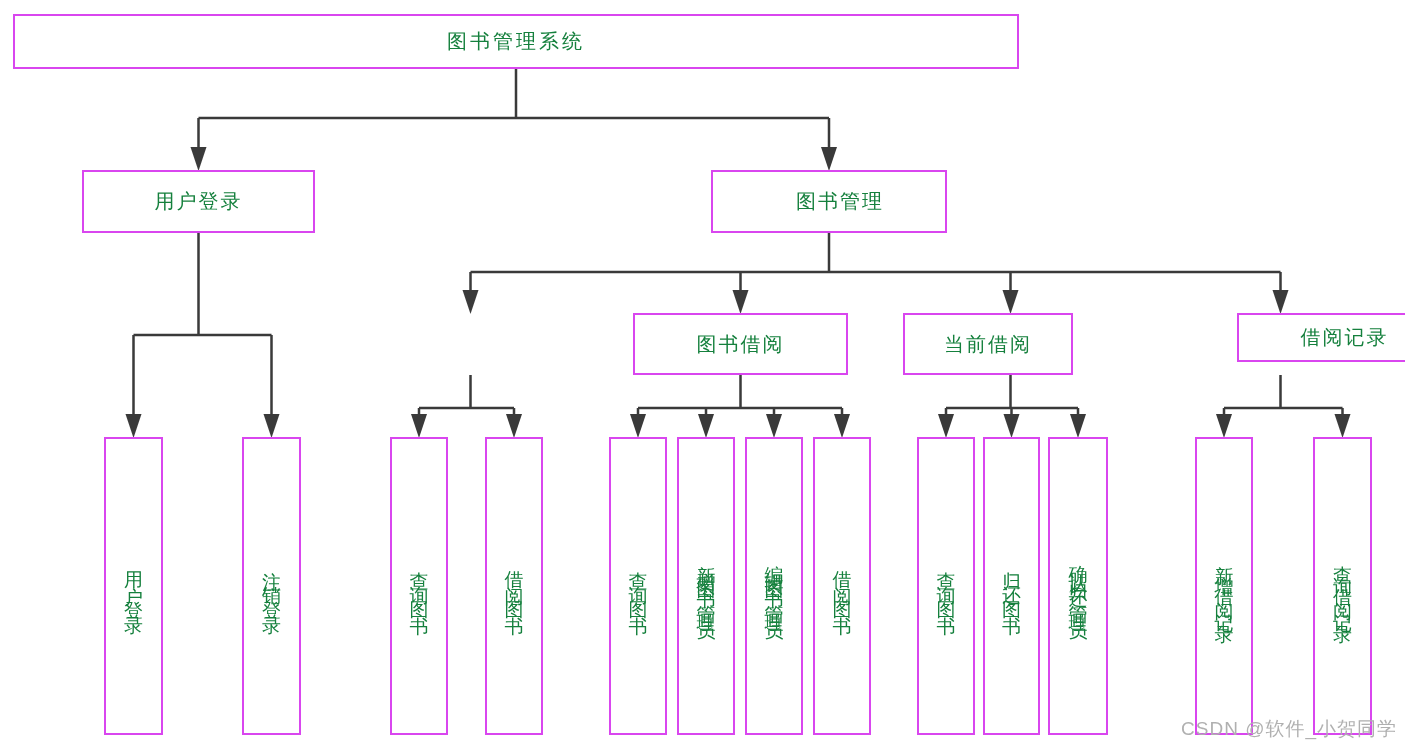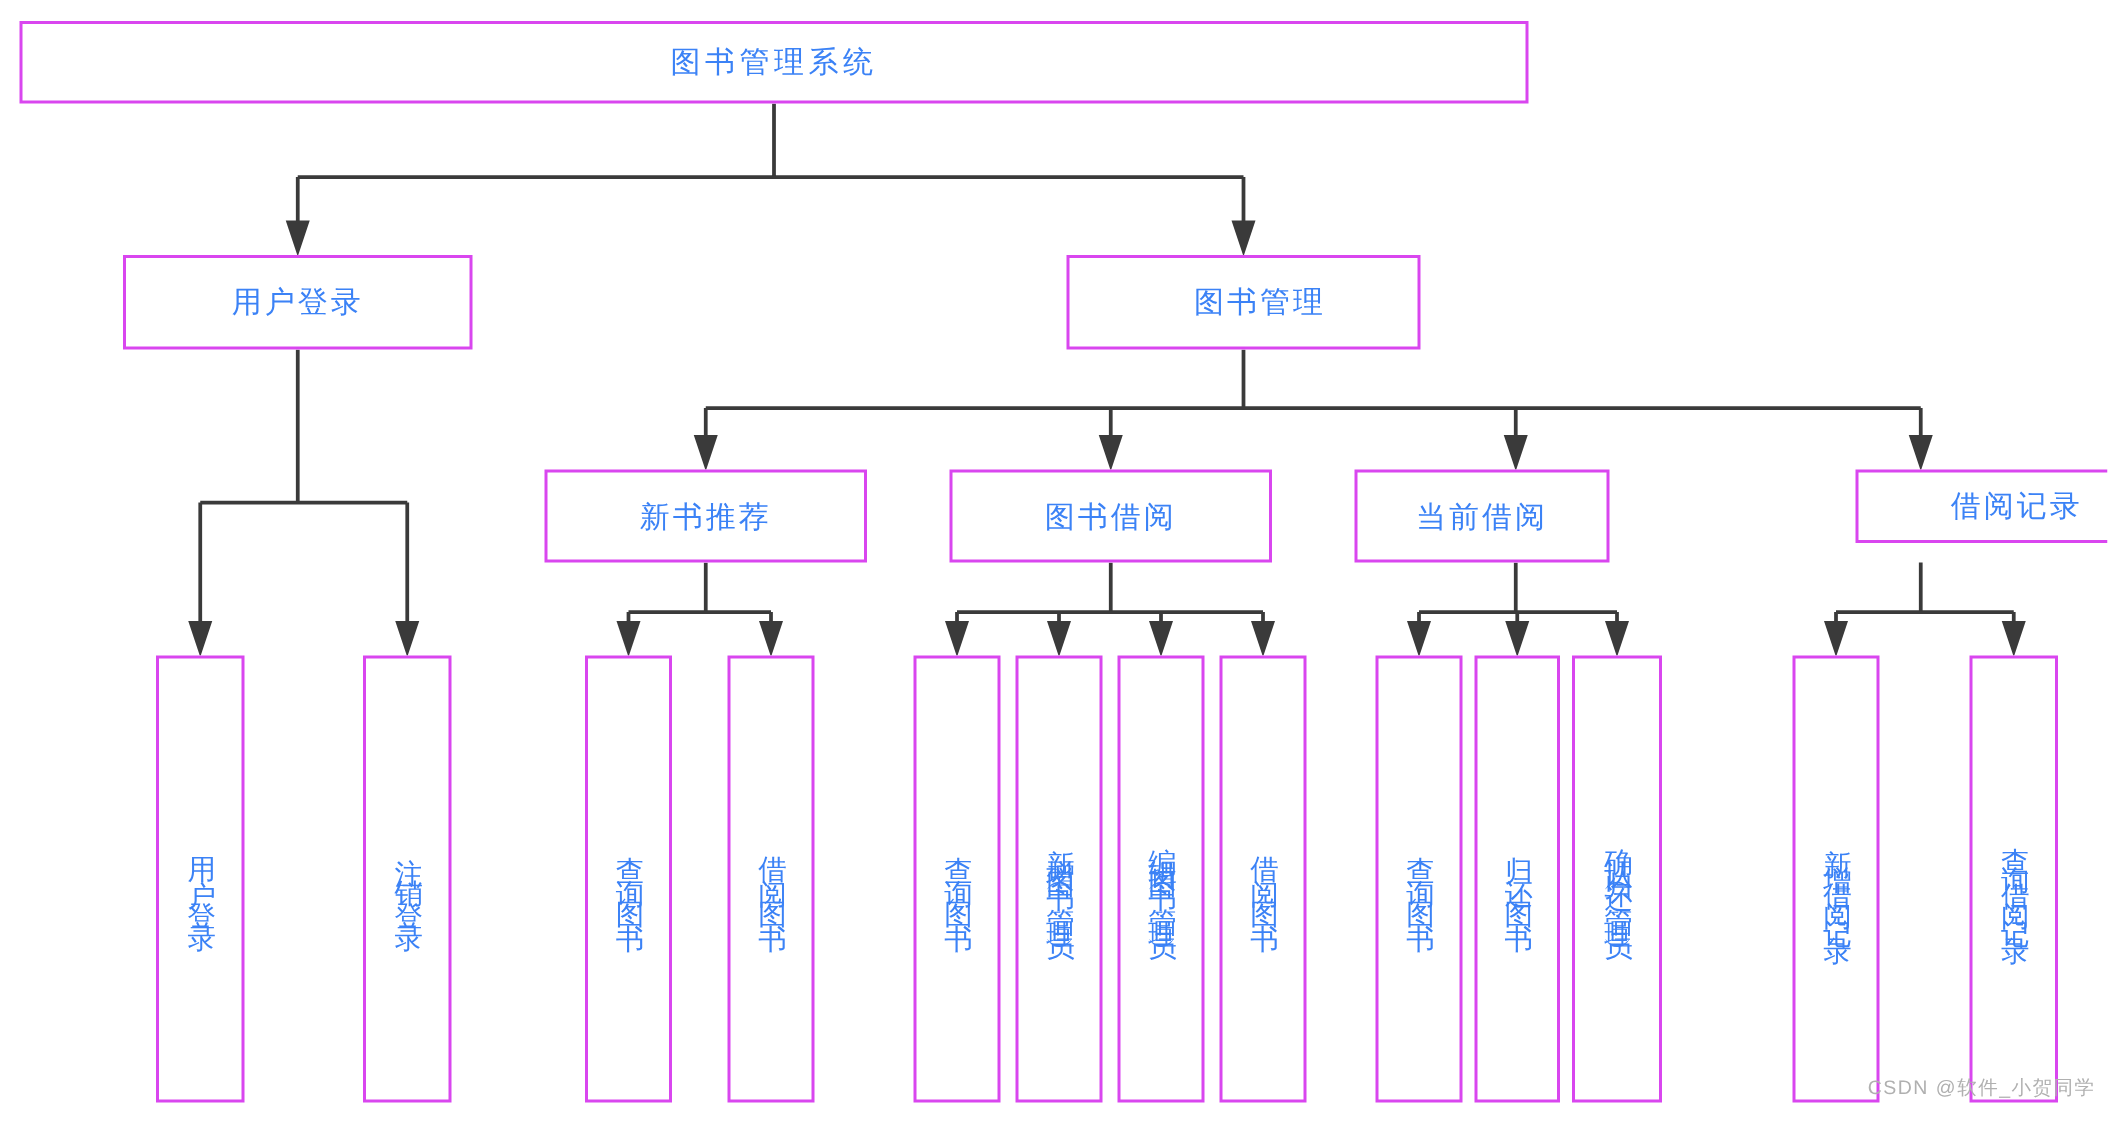--- a/index.html
+++ b/index.html
@@ -19,21 +19,21 @@
     position: absolute;
     left: 0;
     top: 0;
     z-index: 1;
   }
   .node {
     position: absolute;
     box-sizing: border-box;
     background: #ffffff;
     border: 2px solid #d946ef;
-    color: #3b82f6;
+    color: #15803d;
     display: flex;
     align-items: center;
     justify-content: center;
     z-index: 2;
     white-space: nowrap;
   }
   .h-node {
     font-size: 20px;
     letter-spacing: 2px;
   }
@@ -47,21 +47,21 @@
   .sp-narrow { letter-spacing: 8px;  }
   [data-name="diagram-node-root"] {
     border-width: 2px;
     letter-spacing: 3px;
   }
   #watermark {
     position: absolute;
     right: 8px;
     top: 716px;
     z-index: 5;
-    font-size: 13px;
+    font-size: 19px;
     letter-spacing: 1px;
     color: #b0b0b0;
   }
 </style>
 </head>
 <body>
 
 <div id="canvas" data-name="diagram-canvas">
   <svg id="edges" width="1405" height="747" viewBox="0 0 1405 747" data-name="connector-lines">
       <path d="M 516 69 L 516 118 M 198.5 118 L 829 118 M 198.5 118 L 198.5 153 M 829 118 L 829 153" stroke="#3a3a3a" stroke-width="2.5" fill="none" data-name="connector-root"></path>
@@ -88,21 +88,20 @@
       <polygon points="1003.5,414 1019.5,414 1011.5,438" fill="#3a3a3a" data-name="arrowhead-icon"></polygon>
       <polygon points="1070,414 1086,414 1078,438" fill="#3a3a3a" data-name="arrowhead-icon"></polygon>
       <path d="M 1280.5 375 L 1280.5 408 M 1224 408 L 1342.5 408 M 1224 408 L 1224 420 M 1342.5 408 L 1342.5 420" stroke="#3a3a3a" stroke-width="2.5" fill="none" data-name="connector-borrow-records"></path>
       <polygon points="1216,414 1232,414 1224,438" fill="#3a3a3a" data-name="arrowhead-icon"></polygon>
       <polygon points="1334.5,414 1350.5,414 1342.5,438" fill="#3a3a3a" data-name="arrowhead-icon"></polygon>
     </svg>
   <span id="watermark" data-name="csdn-watermark">CSDN @软件_小贺同学</span>
 <div class="node h-node" data-name="diagram-node-root" style="left: 13px; top: 14px; width: 1006px; height: 55px;">图书管理系统</div>
     <div class="node h-node" data-name="diagram-node-user-login" style="left: 82px; top: 170px; width: 233px; height: 63px;">用户登录</div>
     <div class="node h-node" data-name="diagram-node-book-mgmt" style="left: 711px; top: 170px; width: 236px; height: 63px; padding-left: 22px;">图书管理</div>
-    <div class="node h-node" data-name="diagram-node-new-book-rec" style="left: 363px; top: 313px; width: 215px; height: 62px;">新书推荐</div>
     <div class="node h-node" data-name="diagram-node-book-borrow" style="left: 633px; top: 313px; width: 215px; height: 62px;">图书借阅</div>
     <div class="node h-node" data-name="diagram-node-current-borrow" style="left: 903px; top: 313px; width: 170px; height: 62px;">当前借阅</div>
     <div class="node h-node" data-name="diagram-node-borrow-records" style="left: 1237px; top: 313px; width: 215px; height: 49px;">借阅记录</div>
     <div class="node v-node sp-wide" data-name="diagram-node-login-action" style="left: 104px; top: 437px; width: 59px; height: 298px;">用户登录</div>
     <div class="node v-node sp-wide" data-name="diagram-node-logout-action" style="left: 242px; top: 437px; width: 59px; height: 298px;">注销登录</div>
     <div class="node v-node sp-wide" data-name="diagram-node-rec-query-books" style="left: 390px; top: 437px; width: 58px; height: 298px;">查询图书</div>
     <div class="node v-node sp-wide" data-name="diagram-node-rec-borrow-books" style="left: 485px; top: 437px; width: 58px; height: 298px;">借阅图书</div>
     <div class="node v-node sp-wide" data-name="diagram-node-bb-query-books" style="left: 609px; top: 437px; width: 58px; height: 298px;">查询图书</div>
     <div class="node v-node sp-narrow" data-name="diagram-node-bb-add-books-admin" style="left: 677px; top: 437px; width: 58px; height: 298px;">新增图书（管理员）</div>
     <div class="node v-node sp-narrow" data-name="diagram-node-bb-edit-books-admin" style="left: 745px; top: 437px; width: 58px; height: 298px;">编辑图书（管理员）</div>

